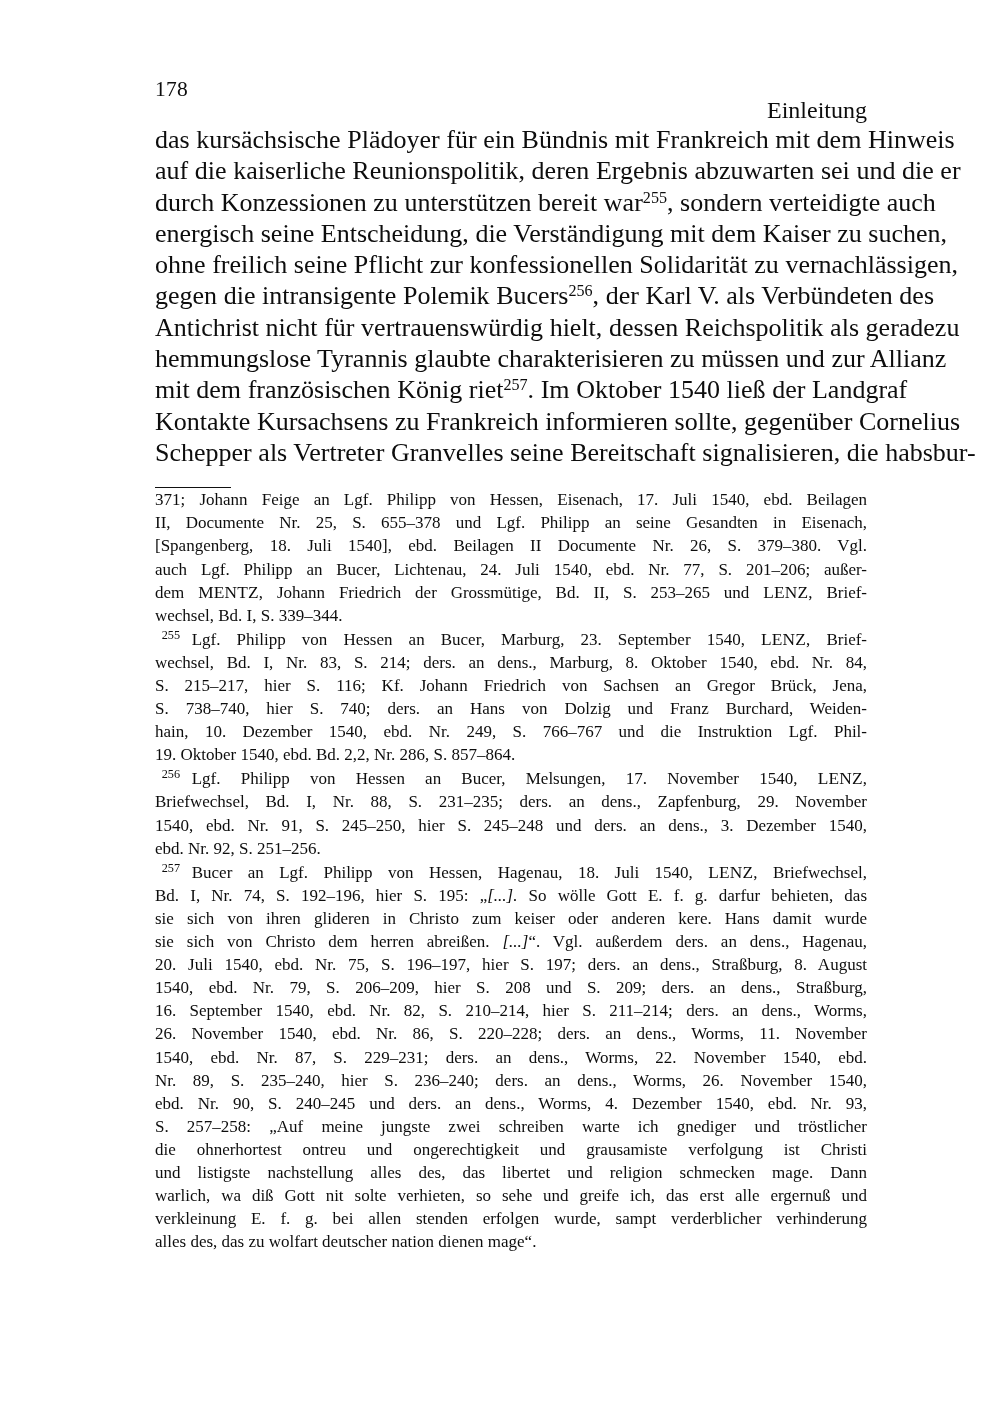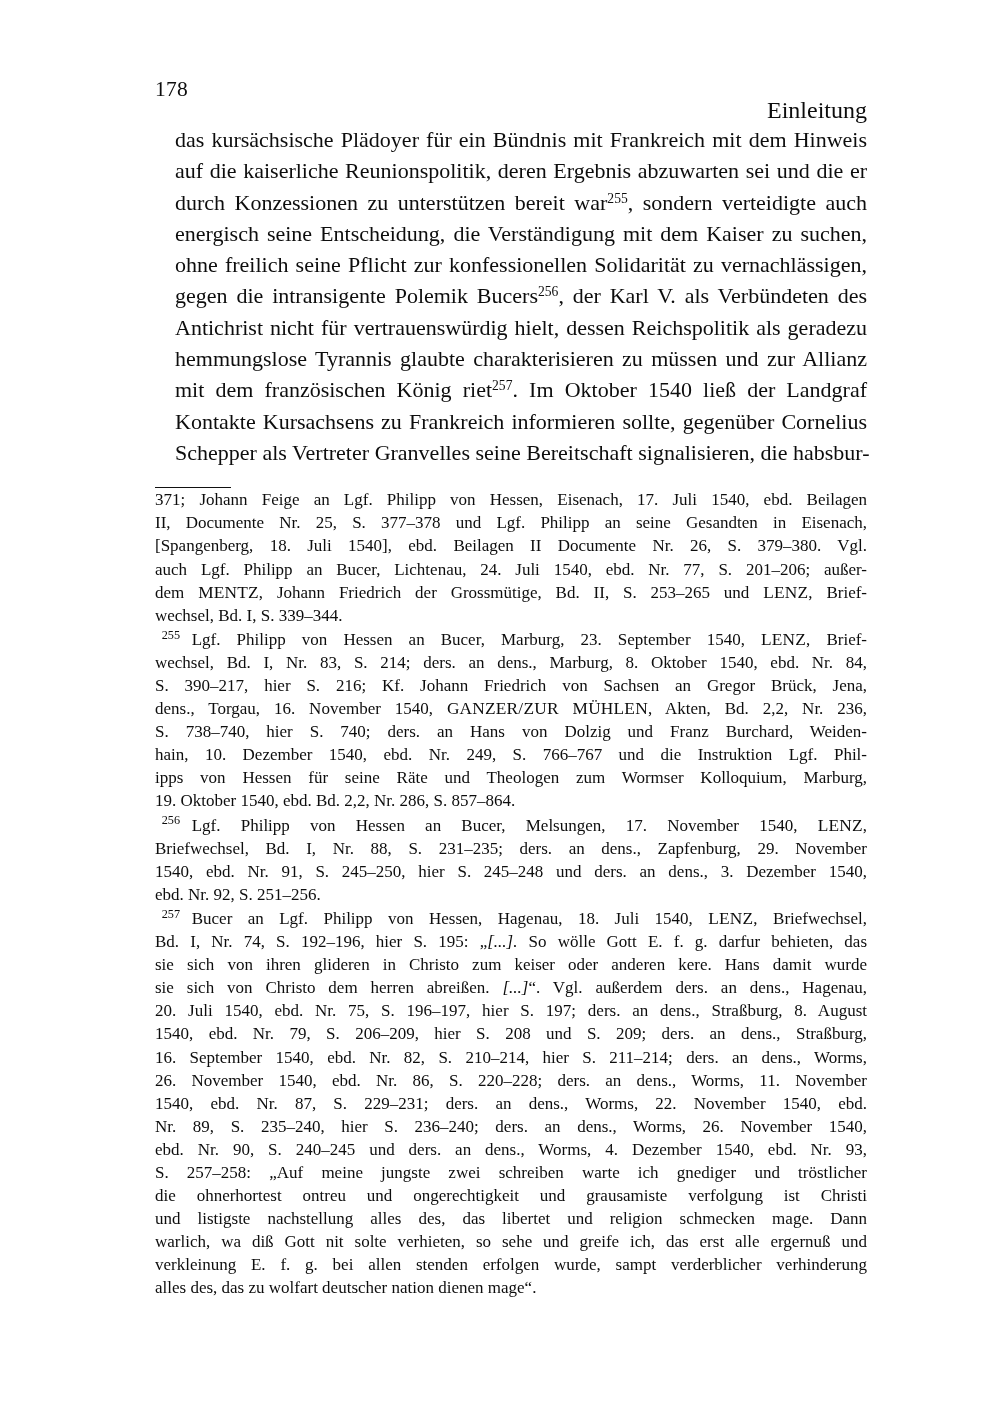--- a/index.html
+++ b/index.html
@@ -48,27 +48,26 @@
     top: 0;
     text-align: right;
     font-size: 24px;
     padding-left: 24px;
     margin-top: 21px;
   }
 
   
   .bodytext {
     margin-top: 18px;
-    font-size: 22px;
+    font-size: 26px;
     line-height: 31.3px;
     text-align: justify;
     text-align-last: justify;
     hyphens: none;
     word-spacing: 0.1px;
-    margin-left: 20px;
   }
   .bodytext .ln {
     display: block;
     text-align: justify;
     text-align-last: justify;
     white-space: nowrap;
   }
   .bodytext .ln.last {
     text-align-last: justify;
   }
@@ -142,35 +141,33 @@
       <span class="ln">Kontakte Kursachsens zu Frankreich informieren sollte, gegenüber Cornelius</span>
       <span class="ln last">Schepper als Vertreter Granvelles seine Bereitschaft signalisieren, die habsbur-</span>
     </div>
 
     <div class="fn-rule"></div>
 
     <div class="footnotes">
 
       <div class="fn">
         <span class="ln">371; Johann Feige an Lgf. Philipp von Hessen, Eisenach, 17. Juli 1540, ebd. Beilagen</span>
-        <span class="ln">II, Documente Nr. 25, S. 377–378 und Lgf. Philipp an seine Gesandten in Eisenach,</span>
+        <span class="ln">II, Documente Nr. 25, S. 655–378 und Lgf. Philipp an seine Gesandten in Eisenach,</span>
         <span class="ln">[Spangenberg, 18. Juli 1540], ebd. Beilagen II Documente Nr. 26, S. 379–380. Vgl.</span>
         <span class="ln">auch Lgf. Philipp an Bucer, Lichtenau, 24. Juli 1540, ebd. Nr. 77, S. 201–206; außer-</span>
         <span class="ln">dem <span class="sc">MENTZ</span>, Johann Friedrich der Grossmütige, Bd. II, S. 253–265 und <span class="sc">LENZ</span>, Brief-</span>
         <span class="ln flush">wechsel, Bd. I, S. 339–344.</span>
       </div>
 
       <div class="fn">
         <span class="ln"><span class="marker">255</span><span>Lgf. Philipp von Hessen an Bucer, Marburg, 23. September 1540, <span class="sc">LENZ</span>, Brief-</span></span>
         <span class="ln">wechsel, Bd. I, Nr. 83, S. 214; ders. an dens., Marburg, 8. Oktober 1540, ebd. Nr. 84,</span>
-        <span class="ln">S. 390–217, hier S. 216; Kf. Johann Friedrich von Sachsen an Gregor Brück, Jena,</span>
-        <span class="ln">dens., Torgau, 16. November 1540, <span class="sc">GANZER/ZUR</span> <span class="sc">MÜHLEN</span>, Akten, Bd. 2,2, Nr. 236,</span>
+        <span class="ln">S. 215–217, hier S. 116; Kf. Johann Friedrich von Sachsen an Gregor Brück, Jena,</span>
         <span class="ln">S. 738–740, hier S. 740; ders. an Hans von Dolzig und Franz Burchard, Weiden-</span>
         <span class="ln">hain, 10. Dezember 1540, ebd. Nr. 249, S. 766–767 und die Instruktion Lgf. Phil-</span>
-        <span class="ln">ipps von Hessen für seine Räte und Theologen zum Wormser Kolloquium, Marburg,</span>
         <span class="ln flush">19. Oktober 1540, ebd. Bd. 2,2, Nr. 286, S. 857–864.</span>
       </div>
 
       <div class="fn">
         <span class="ln"><span class="marker">256</span><span>Lgf. Philipp von Hessen an Bucer, Melsungen, 17. November 1540, <span class="sc">LENZ</span>,</span></span>
         <span class="ln">Briefwechsel, Bd. I, Nr. 88, S. 231–235; ders. an dens., Zapfenburg, 29. November</span>
         <span class="ln">1540, ebd. Nr. 91, S. 245–250, hier S. 245–248 und ders. an dens., 3. Dezember 1540,</span>
         <span class="ln flush">ebd. Nr. 92, S. 251–256.</span>
       </div>
 

